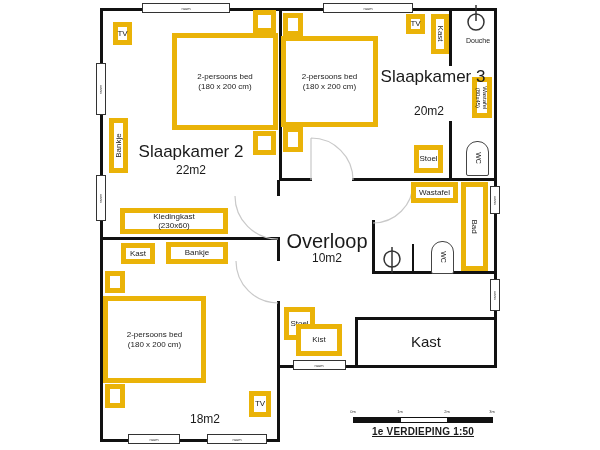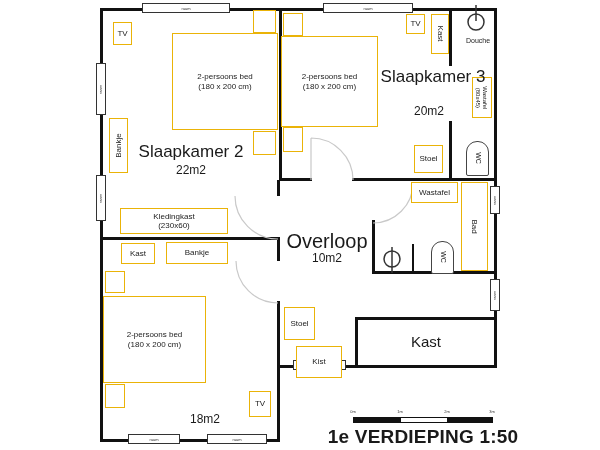--- a/index.html
+++ b/index.html
@@ -1,40 +1,40 @@
 <!DOCTYPE html>
 <html><head>
 <meta charset="utf-8">
 <style>
   html,body{margin:0;padding:0;background:#fff;}
   .plan{position:relative;width:600px;height:450px;background:#fff;overflow:hidden;
         font-family:"Liberation Sans",sans-serif;color:#1a1a1a;}
   .w{position:absolute;background:#111;}
   .win{position:absolute;background:#fff;border:1px solid #333;box-sizing:border-box;
        display:flex;align-items:center;justify-content:center;}
-  .f{position:absolute;background:#fff;border:1px solid #eab308;box-sizing:border-box;
+  .f{position:absolute;background:#fff;border:5px solid #eab308;box-sizing:border-box;
      display:flex;align-items:center;justify-content:center;text-align:center;
      font-size:8px;line-height:1.15;color:#222;}
   .wc{border:1.4px solid #444;border-radius:11px 11px 2px 2px;}
   .rotR{transform:rotate(90deg);white-space:nowrap;display:block;}
   .rotL{transform:rotate(-90deg);white-space:nowrap;display:block;}
   .lbl{position:absolute;transform:translate(-50%,-50%);white-space:nowrap;text-align:center;}
   .rname{font-size:17px;}
   .rsub{font-size:11px;}
   .rarea{font-size:12px;}
   .tl{position:absolute;font-size:8px;color:#333;white-space:nowrap;
       transform:translate(-50%,-50%) scale(0.5);}
   .sm{font-size:7px;}
   svg.overlay{position:absolute;left:0;top:0;pointer-events:none;}
   .sbar{position:absolute;left:353px;top:417px;width:140px;height:6px;
         border:1px solid #111;box-sizing:border-box;background:#fff;}
   .sbar .b1{position:absolute;left:0;top:0;width:47px;height:100%;background:#111;}
   .sbar .b2{position:absolute;left:93px;top:0;width:45px;height:100%;background:#111;}
-  .title{position:absolute;transform:translateX(-50%);font-size:19px;font-weight:bold;
-         white-space:nowrap;letter-spacing:0.2px;}
+  .title{position:absolute;transform:translateX(-50%);font-size:10px;font-weight:bold;
+         white-space:nowrap;letter-spacing:0.2px;text-decoration:underline;}
 </style>
 </head>
 <body>
 
 <div class="plan">
 
   <div class="w" style="left:100px;top:8px;width:397px;height:3px"></div>
   <div class="w" style="left:100px;top:8px;width:3px;height:434px"></div>
   <div class="w" style="left:100px;top:439px;width:180px;height:3px"></div>
   <div class="w" style="left:494px;top:8px;width:3px;height:360px"></div>
@@ -169,21 +169,21 @@
   <div class="f" style="left:461px;top:182px;width:27px;height:89px">
       <span class="rotR">Bad</span>
     </div>
   <div class="f wc" style="left:431px;top:241px;width:23px;height:33px;font-size:7px">
       <span class="rotR">WC</span>
     </div>
 
   <div class="f" style="left:284px;top:307px;width:31px;height:33px">
       <span>Stoel</span>
     </div>
-  <div class="f" style="left:296px;top:346px;width:46px;height:32px">
+  <div class="f" style="left:296px;top:324px;width:46px;height:32px">
       <span>Kist</span>
     </div>
 
   <div class="lbl rname" style="left:191px;top:152px">Slaapkamer 2</div>
   <div class="lbl rarea" style="left:191px;top:170px">22m2</div>
   <div class="lbl rarea" style="left:205px;top:419px">18m2</div>
   <div class="lbl rname" style="left:433px;top:77px">Slaapkamer 3</div>
   <div class="lbl rarea" style="left:429px;top:111px">20m2</div>
   <div class="lbl" style="left:327px;top:241px;font-size:20px">Overloop</div>
   <div class="lbl rsub" style="left:327px;top:258px;font-size:12px">10m2</div>

